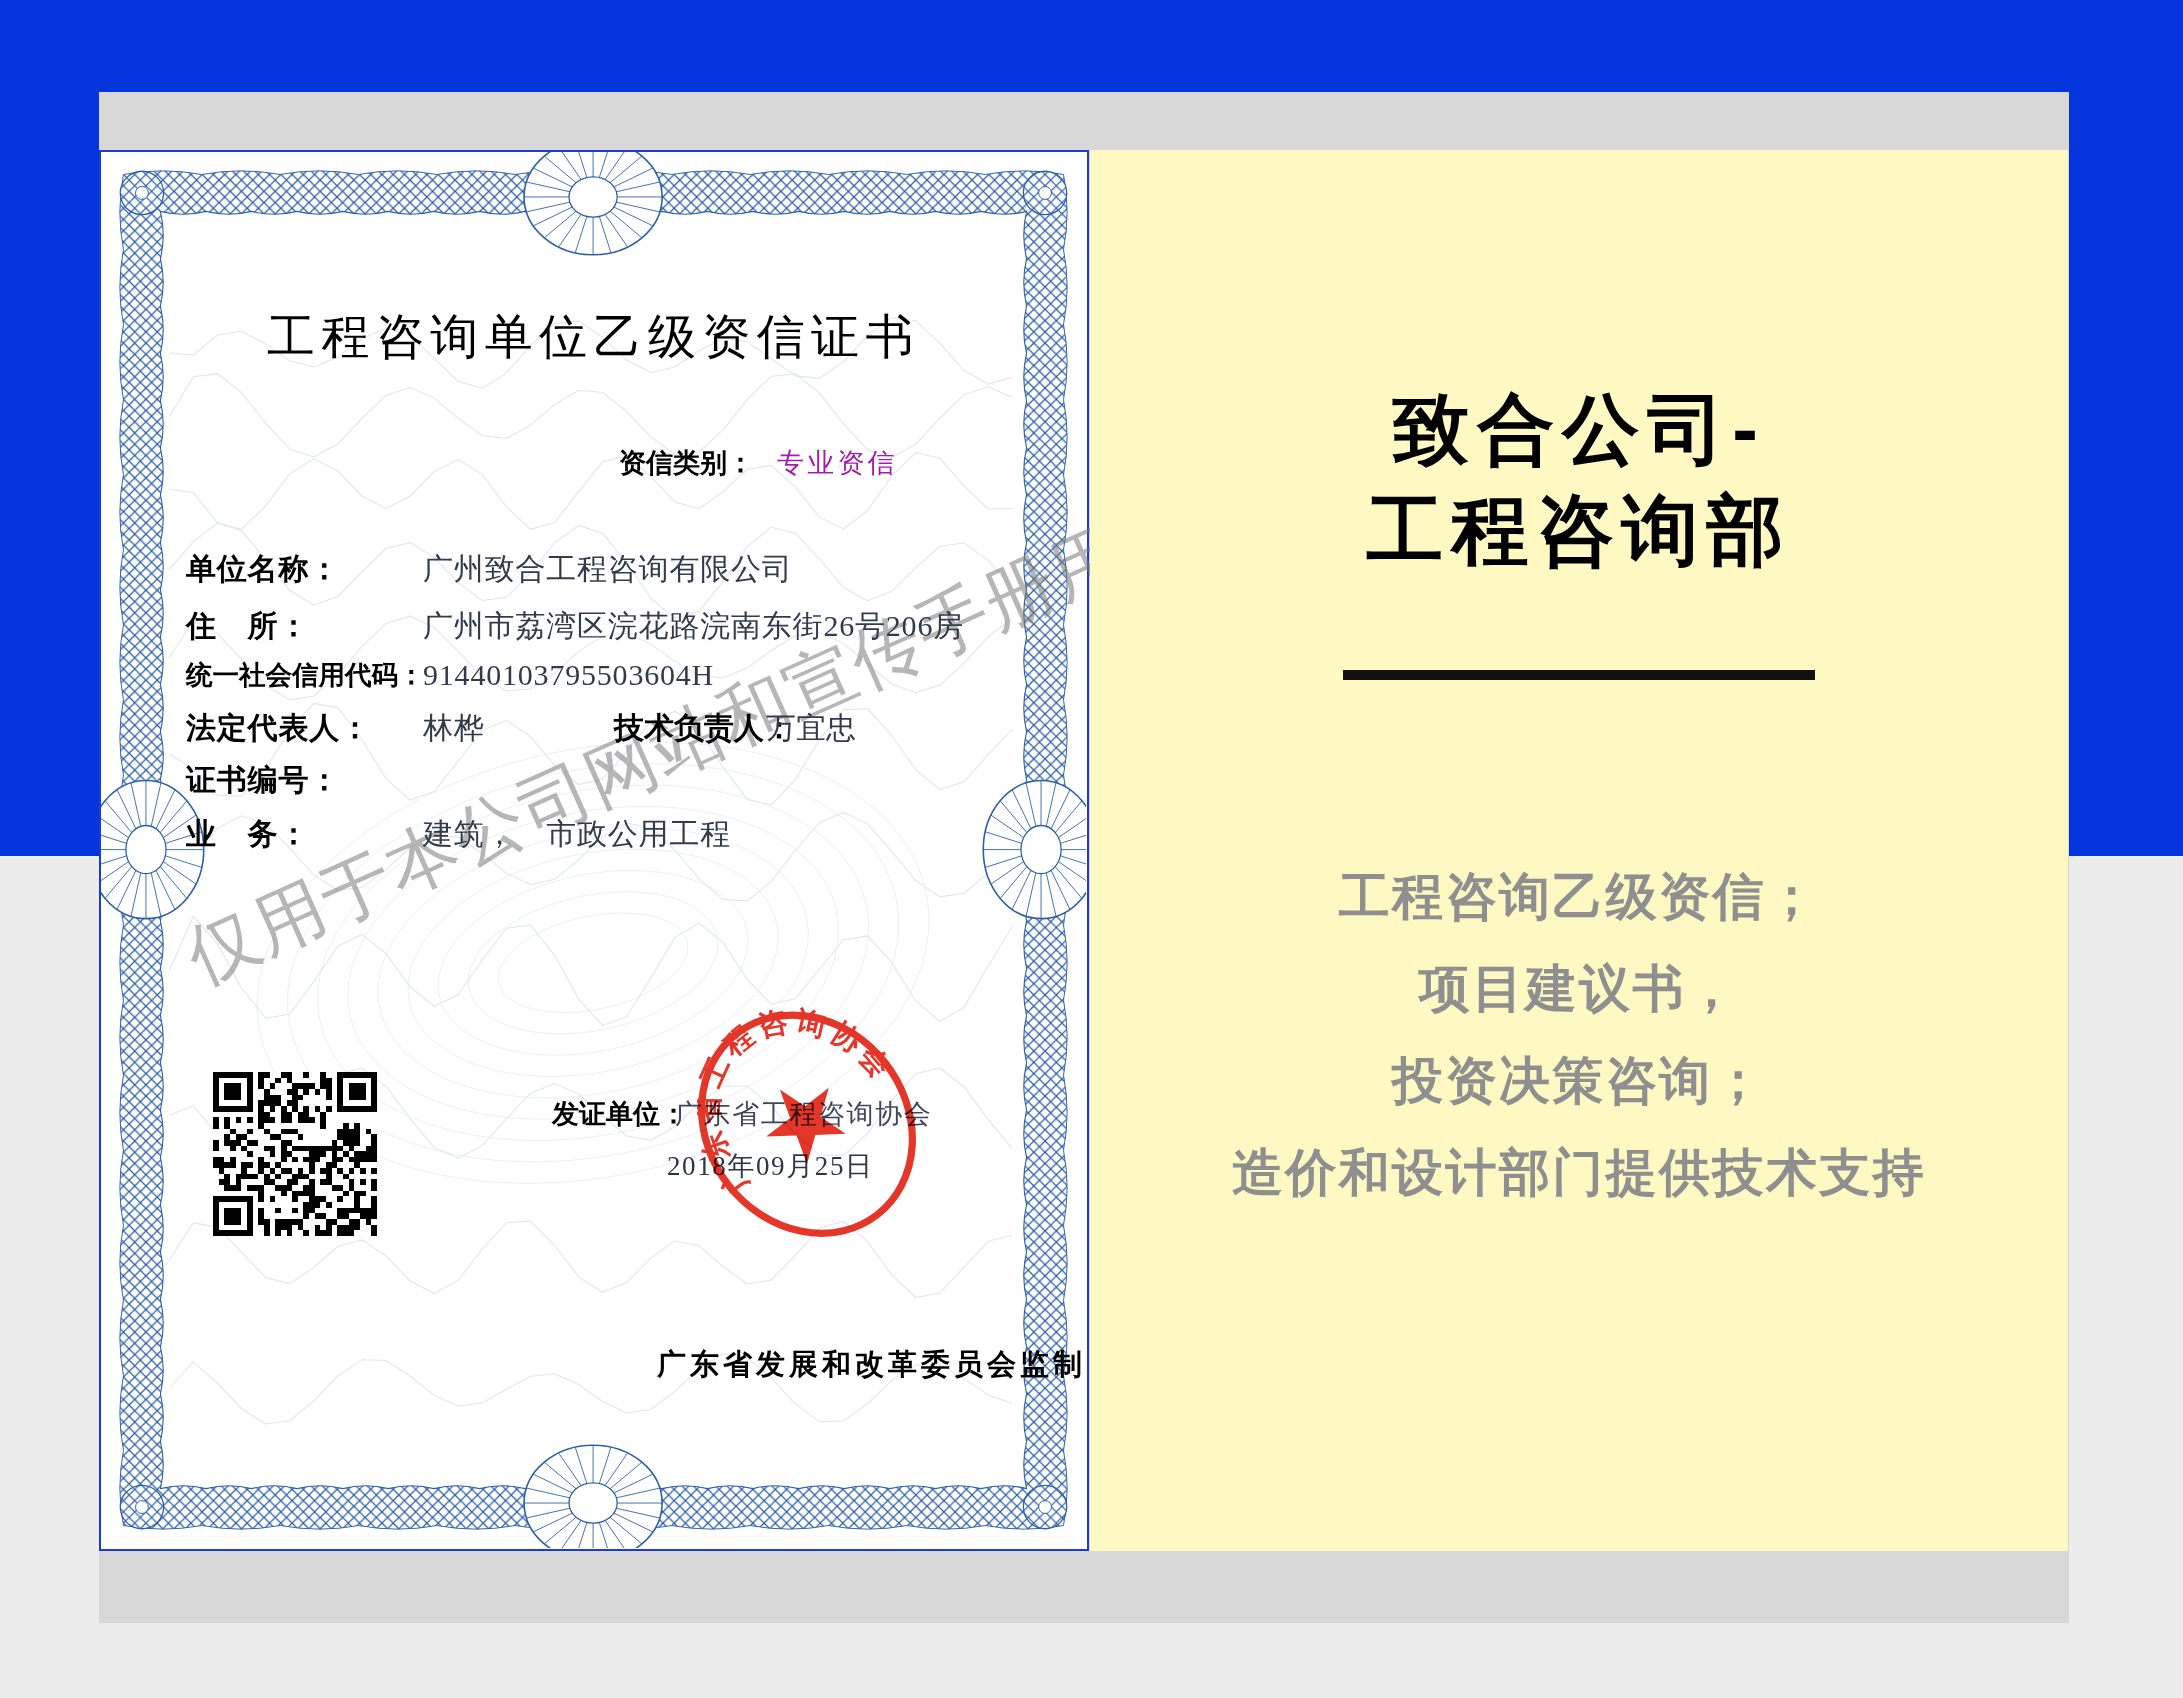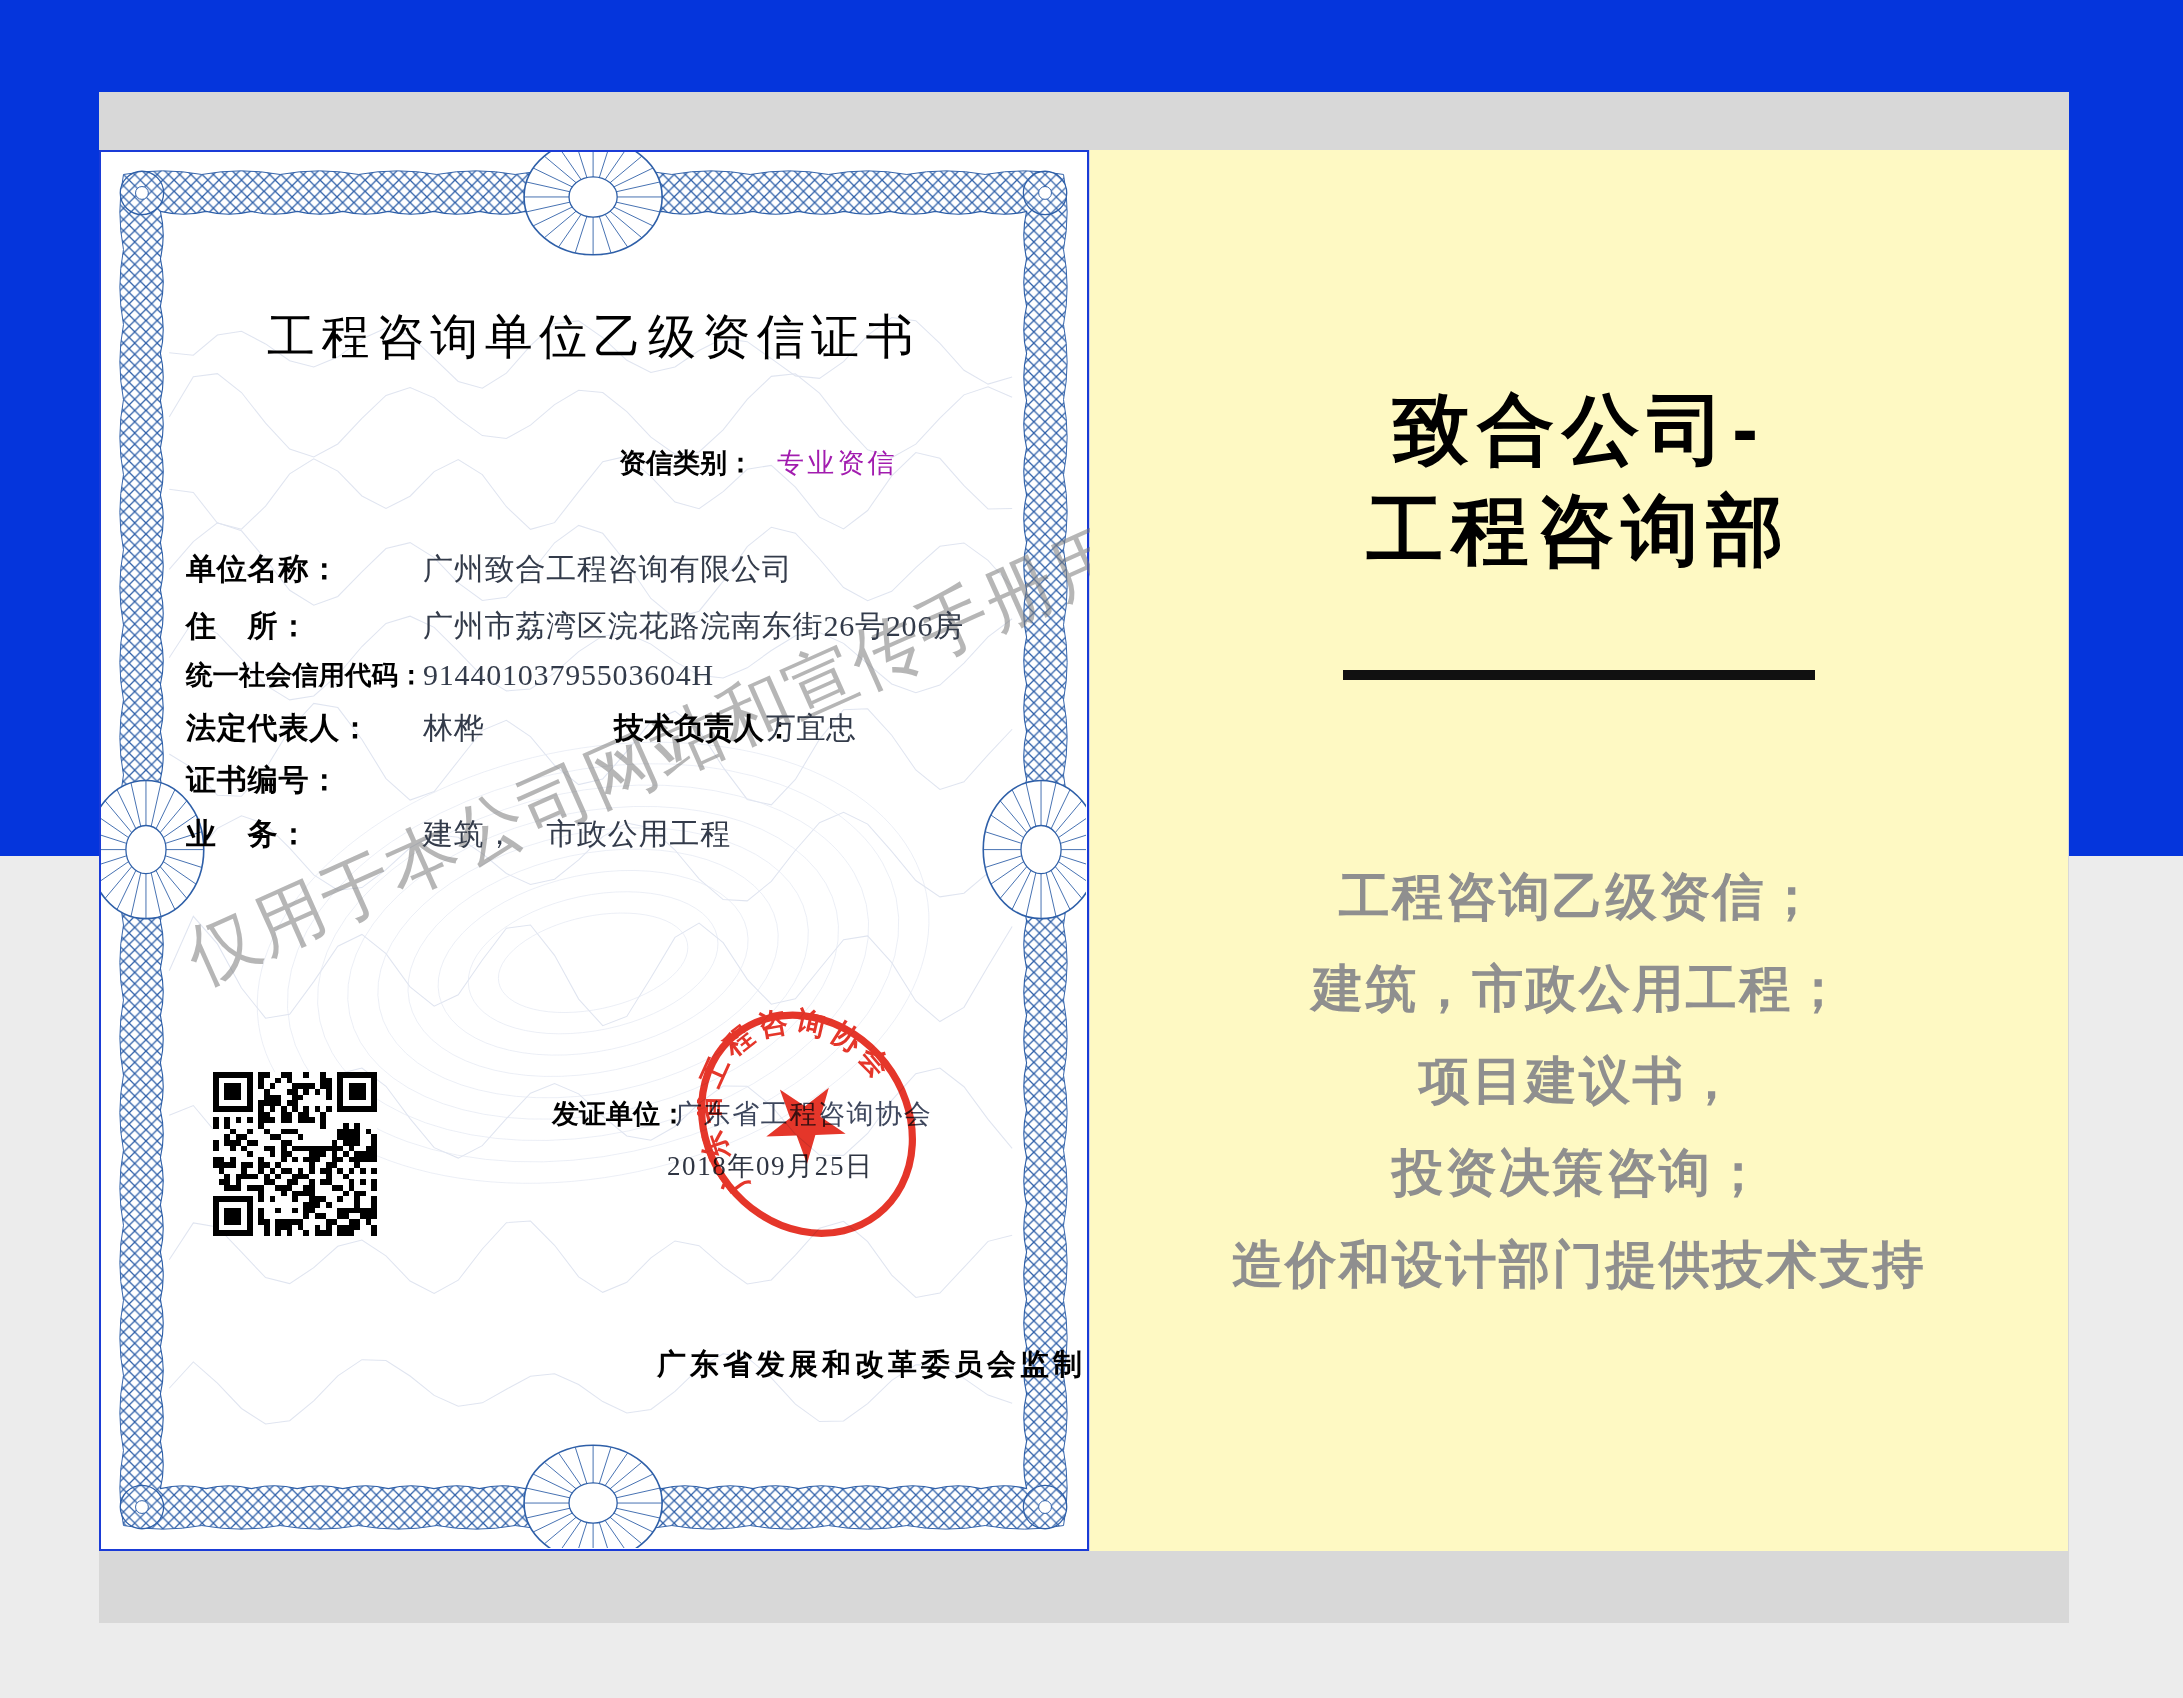--- a/index.html
+++ b/index.html
@@ -595,21 +595,20 @@
   </div>
 
   <div class="right-panel">
     <div class="panel-title">
       <div>致合公司-</div>
       <div>工程咨询部</div>
     </div>
     <div class="panel-underline"></div>
     <div class="panel-paragraph">
       <div class="pline">工程咨询乙级资信；</div>
-      <div class="pline">建筑，市政公用工程；</div>
       <div class="pline">项目建议书，</div>
       <div class="pline">投资决策咨询；</div>
       <div class="pline">造价和设计部门提供技术支持</div>
     </div>
   </div>
 
 </div>
 
 
 </body></html>

